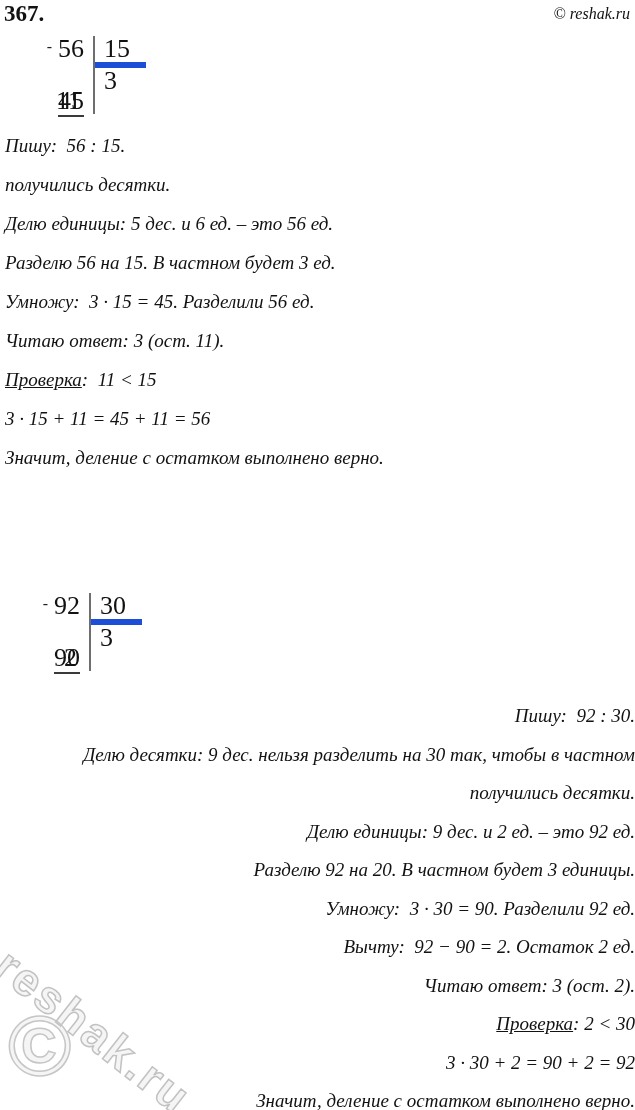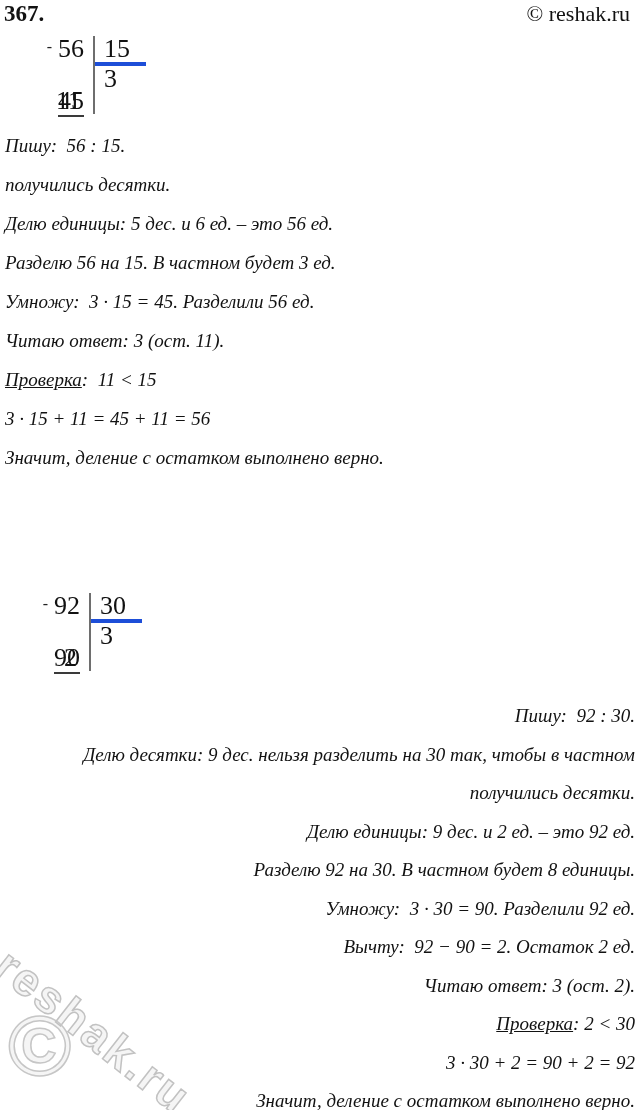--- a/index.html
+++ b/index.html
@@ -9,31 +9,31 @@
     background:#ffffff;
     font-family:"Liberation Serif", serif;
     color:#121212;
     overflow:hidden;
   }
   .header{
     position:absolute;top:1px;left:4px;right:5px;
     display:flex;justify-content:space-between;align-items:flex-start;
   }
   .problem-number{font-weight:bold;font-size:23px;line-height:26px;}
-  .copyright{font-size:22px;line-height:26px;}
+  .copyright{font-size:16px;line-height:26px;font-style:italic;}
 
   
   .division{position:absolute;display:flex;font-size:26px;z-index:2;}
   .dcol-left{display:flex;flex-direction:column;align-items:flex-end;padding-right:9px;}
   .dcol-right{display:flex;flex-direction:column;border-left:2px solid #6e6e6e;}
   .drow{height:26px;line-height:26px;white-space:pre;}
   .dividend-row{display:flex;align-items:center;}
   .minus{font-size:16px;margin-right:6px;position:relative;top:-2px;color:#222;}
   .product{border-bottom:2px solid #3a3a3a;height:24px;line-height:24px;margin-bottom:2px;}
-  .divisor{border-bottom:4px solid #1d4ed8;padding:0 16px 0 9px;}
+  .divisor{border-bottom:6px solid #1d4ed8;padding:0 16px 0 9px;}
   .quotient{padding-left:9px;}
   .remainder-row{padding-right:3px;}
 
   .section{position:absolute;left:5px;right:0;z-index:2;}
   .line{font-size:19px;line-height:39px;white-space:pre-wrap;font-style:italic;}
   .sec2 .line{line-height:38.5px;text-align:right;}
   .ul{text-decoration:underline;}
 
   
   .watermark-text{
@@ -106,21 +106,21 @@
       <div class="drow divisor">30</div>
       <div class="drow quotient">3</div>
     </div>
   </div>
 
   <div class="section sec2" style="top:697px;">
     <div class="line">Пишу:  92 : 30.</div>
     <div class="line">Делю десятки: 9 дес. нельзя разделить на 30 так, чтобы в частном</div>
     <div class="line">получились десятки.</div>
     <div class="line">Делю единицы: 9 дес. и 2 ед. – это 92 ед.</div>
-    <div class="line">Разделю 92 на 30. В частном будет 8 единицы.</div>
+    <div class="line">Разделю 92 на 20. В частном будет 3 единицы.</div>
     <div class="line">Умножу:  3 · 30 = 90. Разделили 92 ед.</div>
     <div class="line">Вычту:  92 − 90 = 2. Остаток 2 ед.</div>
     <div class="line">Читаю ответ: 3 (ост. 2).</div>
     <div class="line"><span class="ul">Проверка</span><span>: 2 &lt; 30</span></div>
     <div class="line">3 · 30 + 2 = 90 + 2 = 92</div>
     <div class="line">Значит, деление с остатком выполнено верно.</div>
   </div>
 
   <div class="watermark-text">reshak.ru</div>
   <div class="watermark-symbol">©</div>

